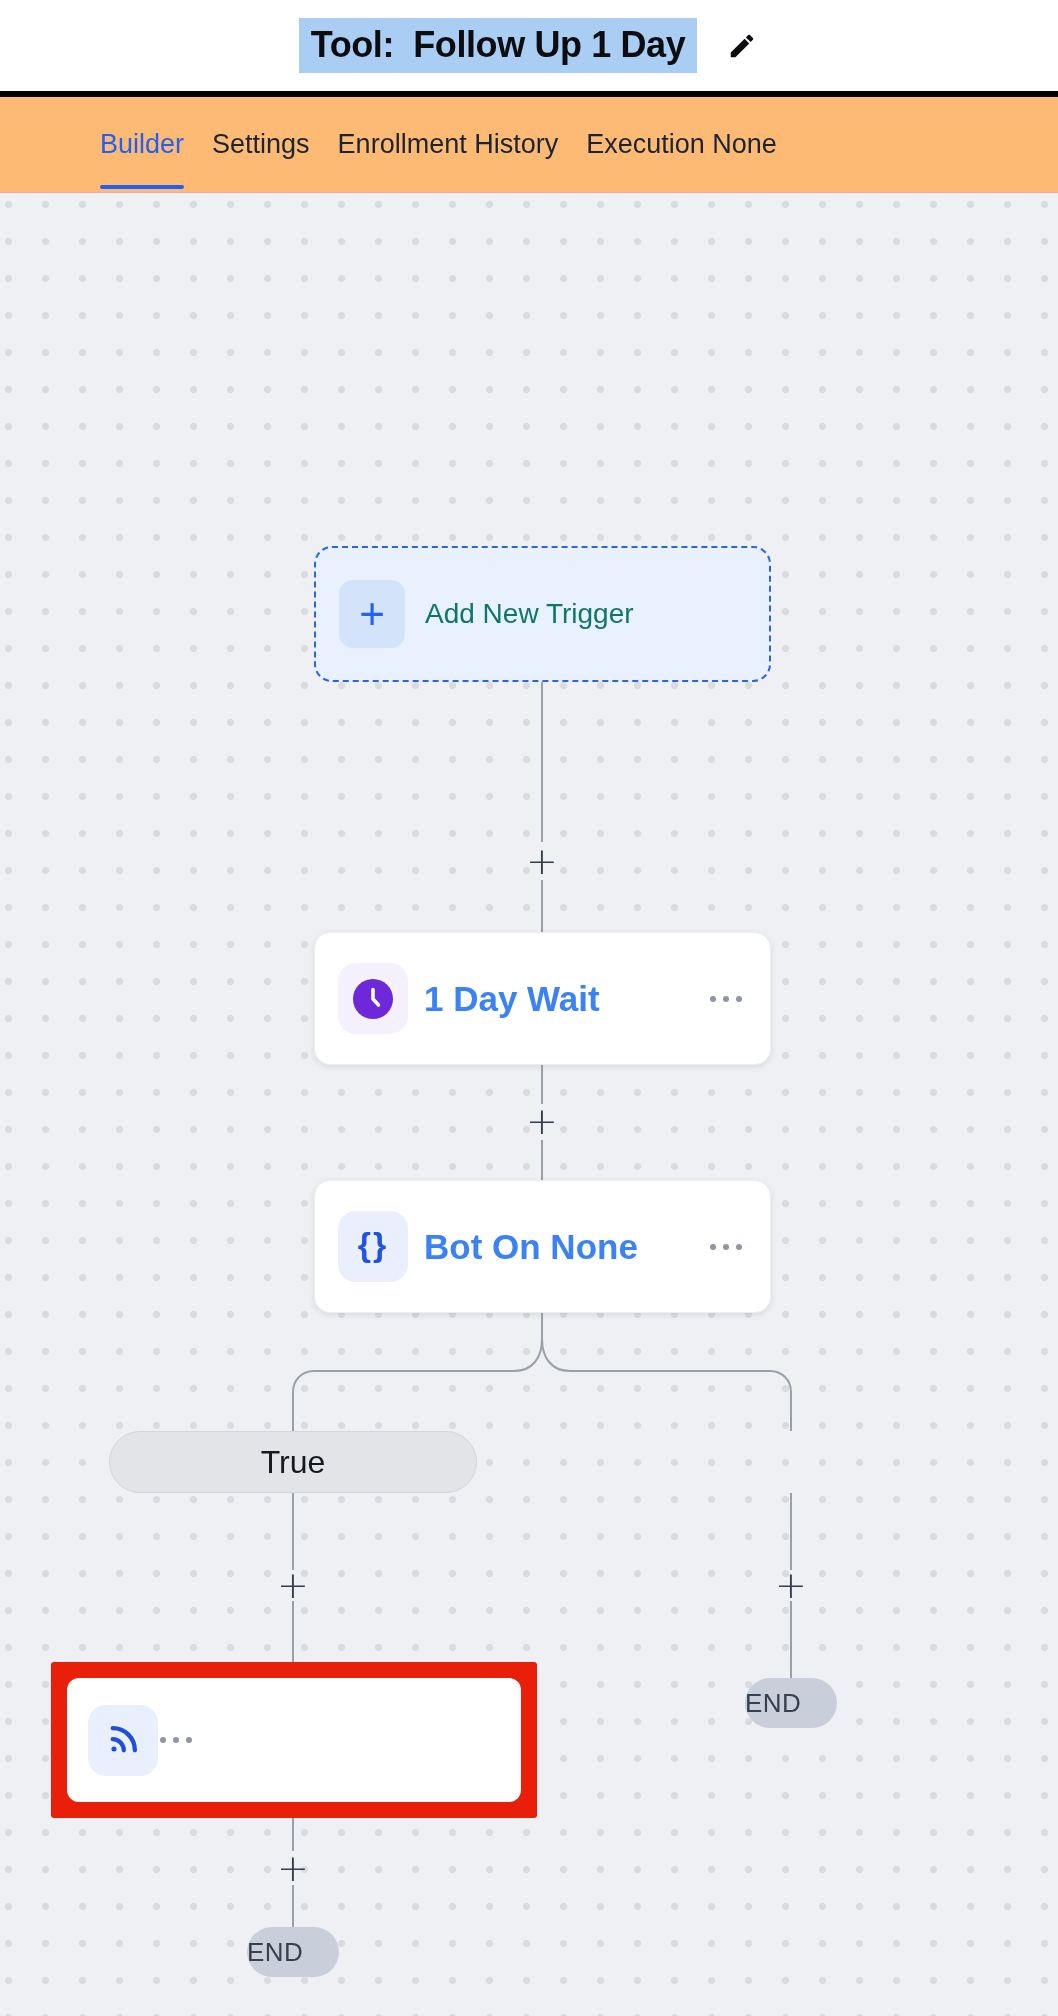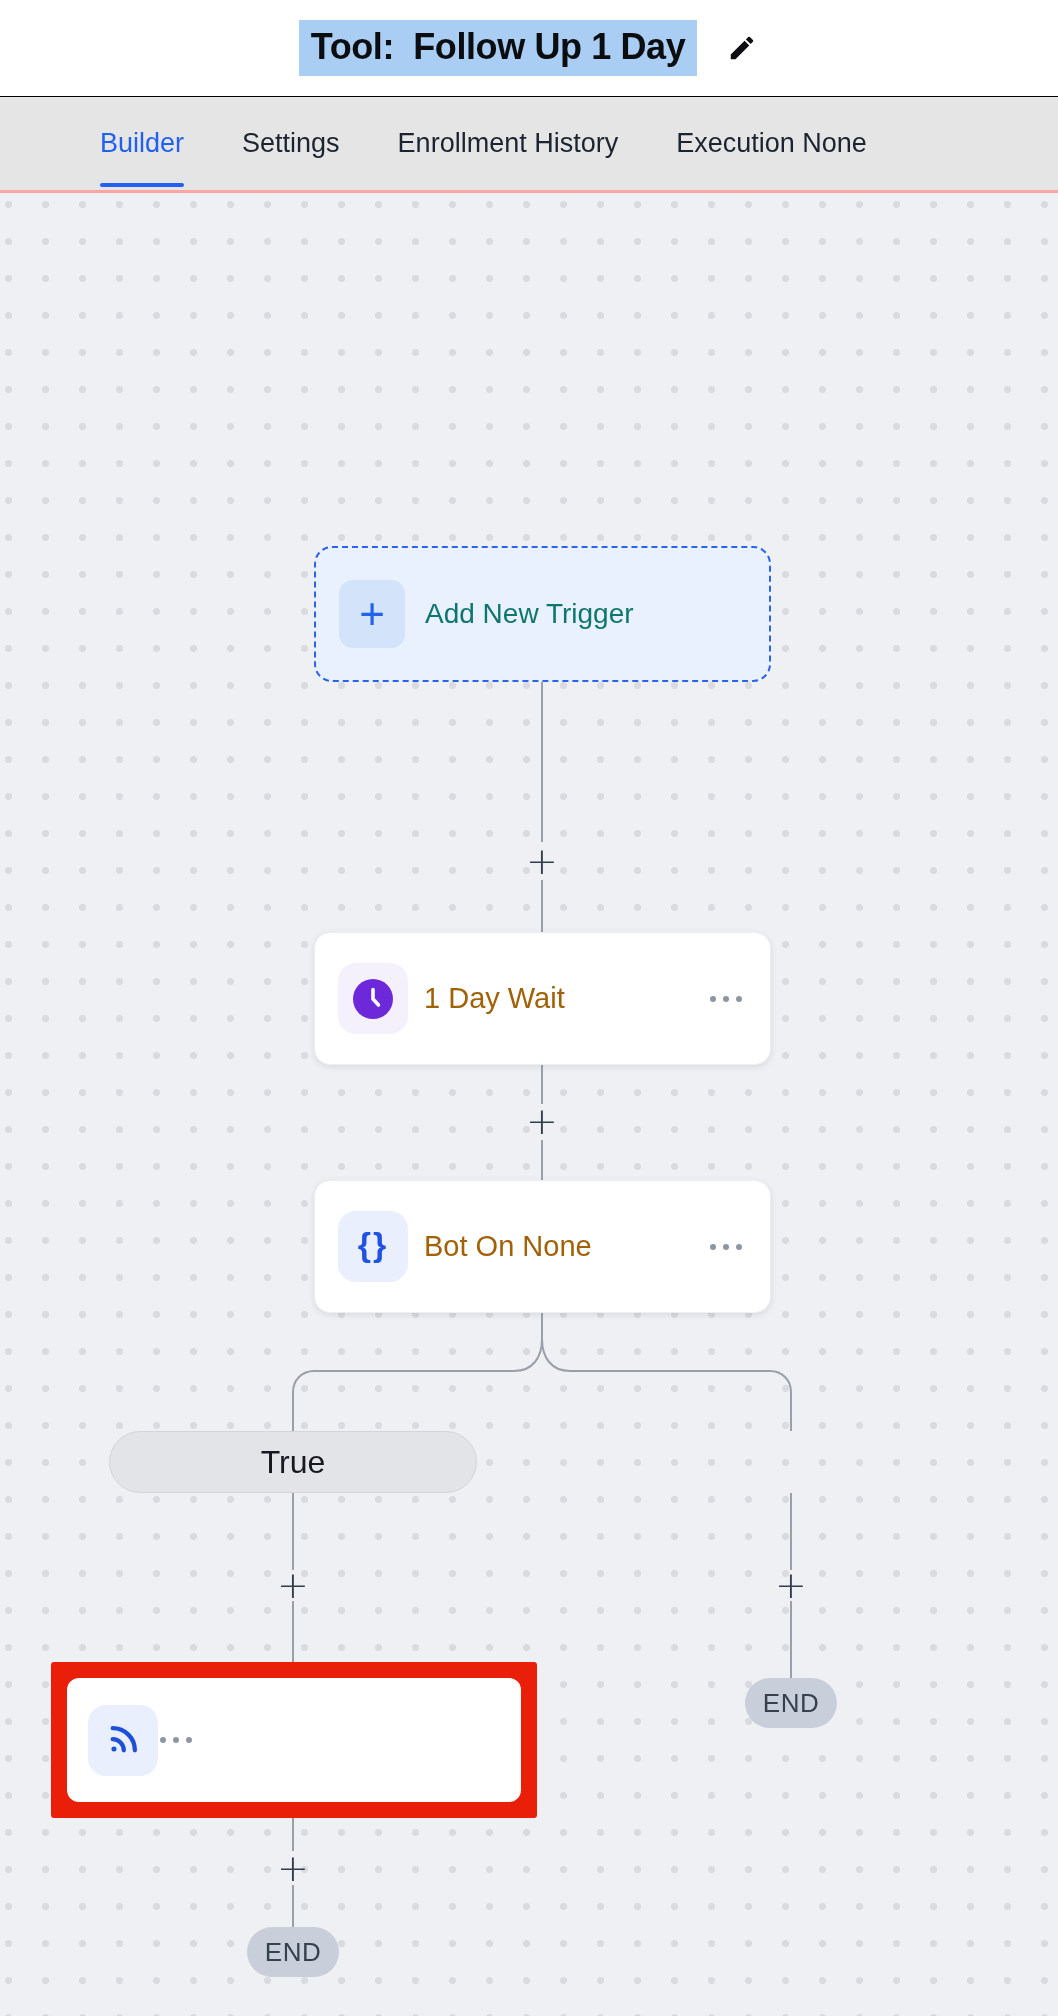--- a/index.html
+++ b/index.html
@@ -1,34 +1,34 @@
 <!DOCTYPE html>
 <html><head>
 <meta charset="utf-8">
 <style>
   * { margin:0; padding:0; box-sizing:border-box; }
   html,body { width:1058px; background:#fff; font-family:"Liberation Sans", sans-serif; }
 
   
   .hdr {
     position:relative; width:1058px; height:97px; background:#fff;
-    border-bottom:1px solid #000000;
+    border-bottom:6px solid #000000;
     display:flex; align-items:center; justify-content:center; gap:28px;
   }
   .title {
     font-size:36px; font-weight:600; letter-spacing:-0.4px; color:#0b0d10;
     background:#a9cdf3; padding:7px 12px 9px 12px; white-space:pre; line-height:1.1;
   }
   .edit-btn { width:34px; height:34px; border:none; background:transparent; cursor:pointer; display:flex; align-items:center; justify-content:center; }
 
   
   .tabbar {
-    position:relative; width:1058px; height:96px; background:#e5e5e5;
-    border-bottom:3px solid #fca5a5;
-    display:flex; align-items:center; padding-left:100px; gap:58px;
+    position:relative; width:1058px; height:96px; background:#fdba74;
+    border-bottom:1px solid #fca5a5;
+    display:flex; align-items:center; padding-left:100px; gap:28px;
   }
   .tab { position:relative; height:100%; display:flex; align-items:center; font-size:27px; font-weight:500; color:#1b2430; cursor:pointer; }
   .tab.active { color:#2160f0; }
   .tab .underline { position:absolute; left:0; right:0; bottom:3px; height:4px; border-radius:3px; background:#2160f0; display:none; }
   .tab.active .underline { display:block; }
 
   
   .canvas {
     position:relative; width:1058px; height:1823px; background:#eef0f3; overflow:hidden;
     background-image:radial-gradient(#d9dbe0 3.2px, transparent 3.9px);
@@ -60,21 +60,21 @@
     position:absolute; width:457px; height:133px; background:#fff; border-radius:16px;
     border:1px solid #eceef2; box-shadow:0 2px 6px rgba(20,30,60,0.10);
     display:flex; align-items:center; cursor:pointer;
   }
   .node-tile {
     width:70px; height:71px; margin-left:23px; border-radius:18px;
     display:flex; align-items:center; justify-content:center; flex:0 0 auto;
   }
   .tile-purple { background:#f4f1fc; }
   .tile-blue   { background:#e9effc; }
-  .node-label { margin-left:16px; font-size:29px; color:#a16207; flex:1 1 auto; }
+  .node-label { margin-left:16px; font-size:35px; color:#3b82f6; flex:1 1 auto;font-weight:bold; }
   .braces { font-size:34px; font-weight:700; color:#2053e3; letter-spacing:2px; padding-bottom:4px; }
   .menu { display:flex; gap:7px; margin-right:26px; cursor:pointer; padding:6px 2px; }
   .menu i { width:6px; height:6px; border-radius:50%; background:#8f96a3; display:block; }
 
   
   .hl-frame {
     position:absolute; left:51px; top:1469px; width:486px; height:156px;
     background:#ea1f0a; border-radius:3px;
   }
   .hl-frame .node { position:absolute; left:16px; top:16px; width:454px; height:124px; border-radius:12px; box-shadow:none; border:none; }
@@ -84,21 +84,21 @@
   
   .branch-pill {
     position:absolute; width:368px; height:62px; border-radius:31px;
     background:#e2e4e8; border:1px solid #d2d5da;
     display:flex; align-items:center; justify-content:center;
     font-size:32px; color:#16191f;
   }
   
   .end-pill {
     position:absolute; width:92px; height:50px; border-radius:25px; background:#c9cfda;
-    display:flex; align-items:center; justify-content:center;
+    display:flex; align-items:center; justify-content:flex-start;
     font-size:26px; font-weight:500; letter-spacing:0.5px; color:#36404f;
   }
 </style>
 </head>
 <body>
 
 <div class="hdr">
   <span class="title">Tool:  Follow Up 1 Day</span>
   <button class="edit-btn">
     <span style="display:flex;">

